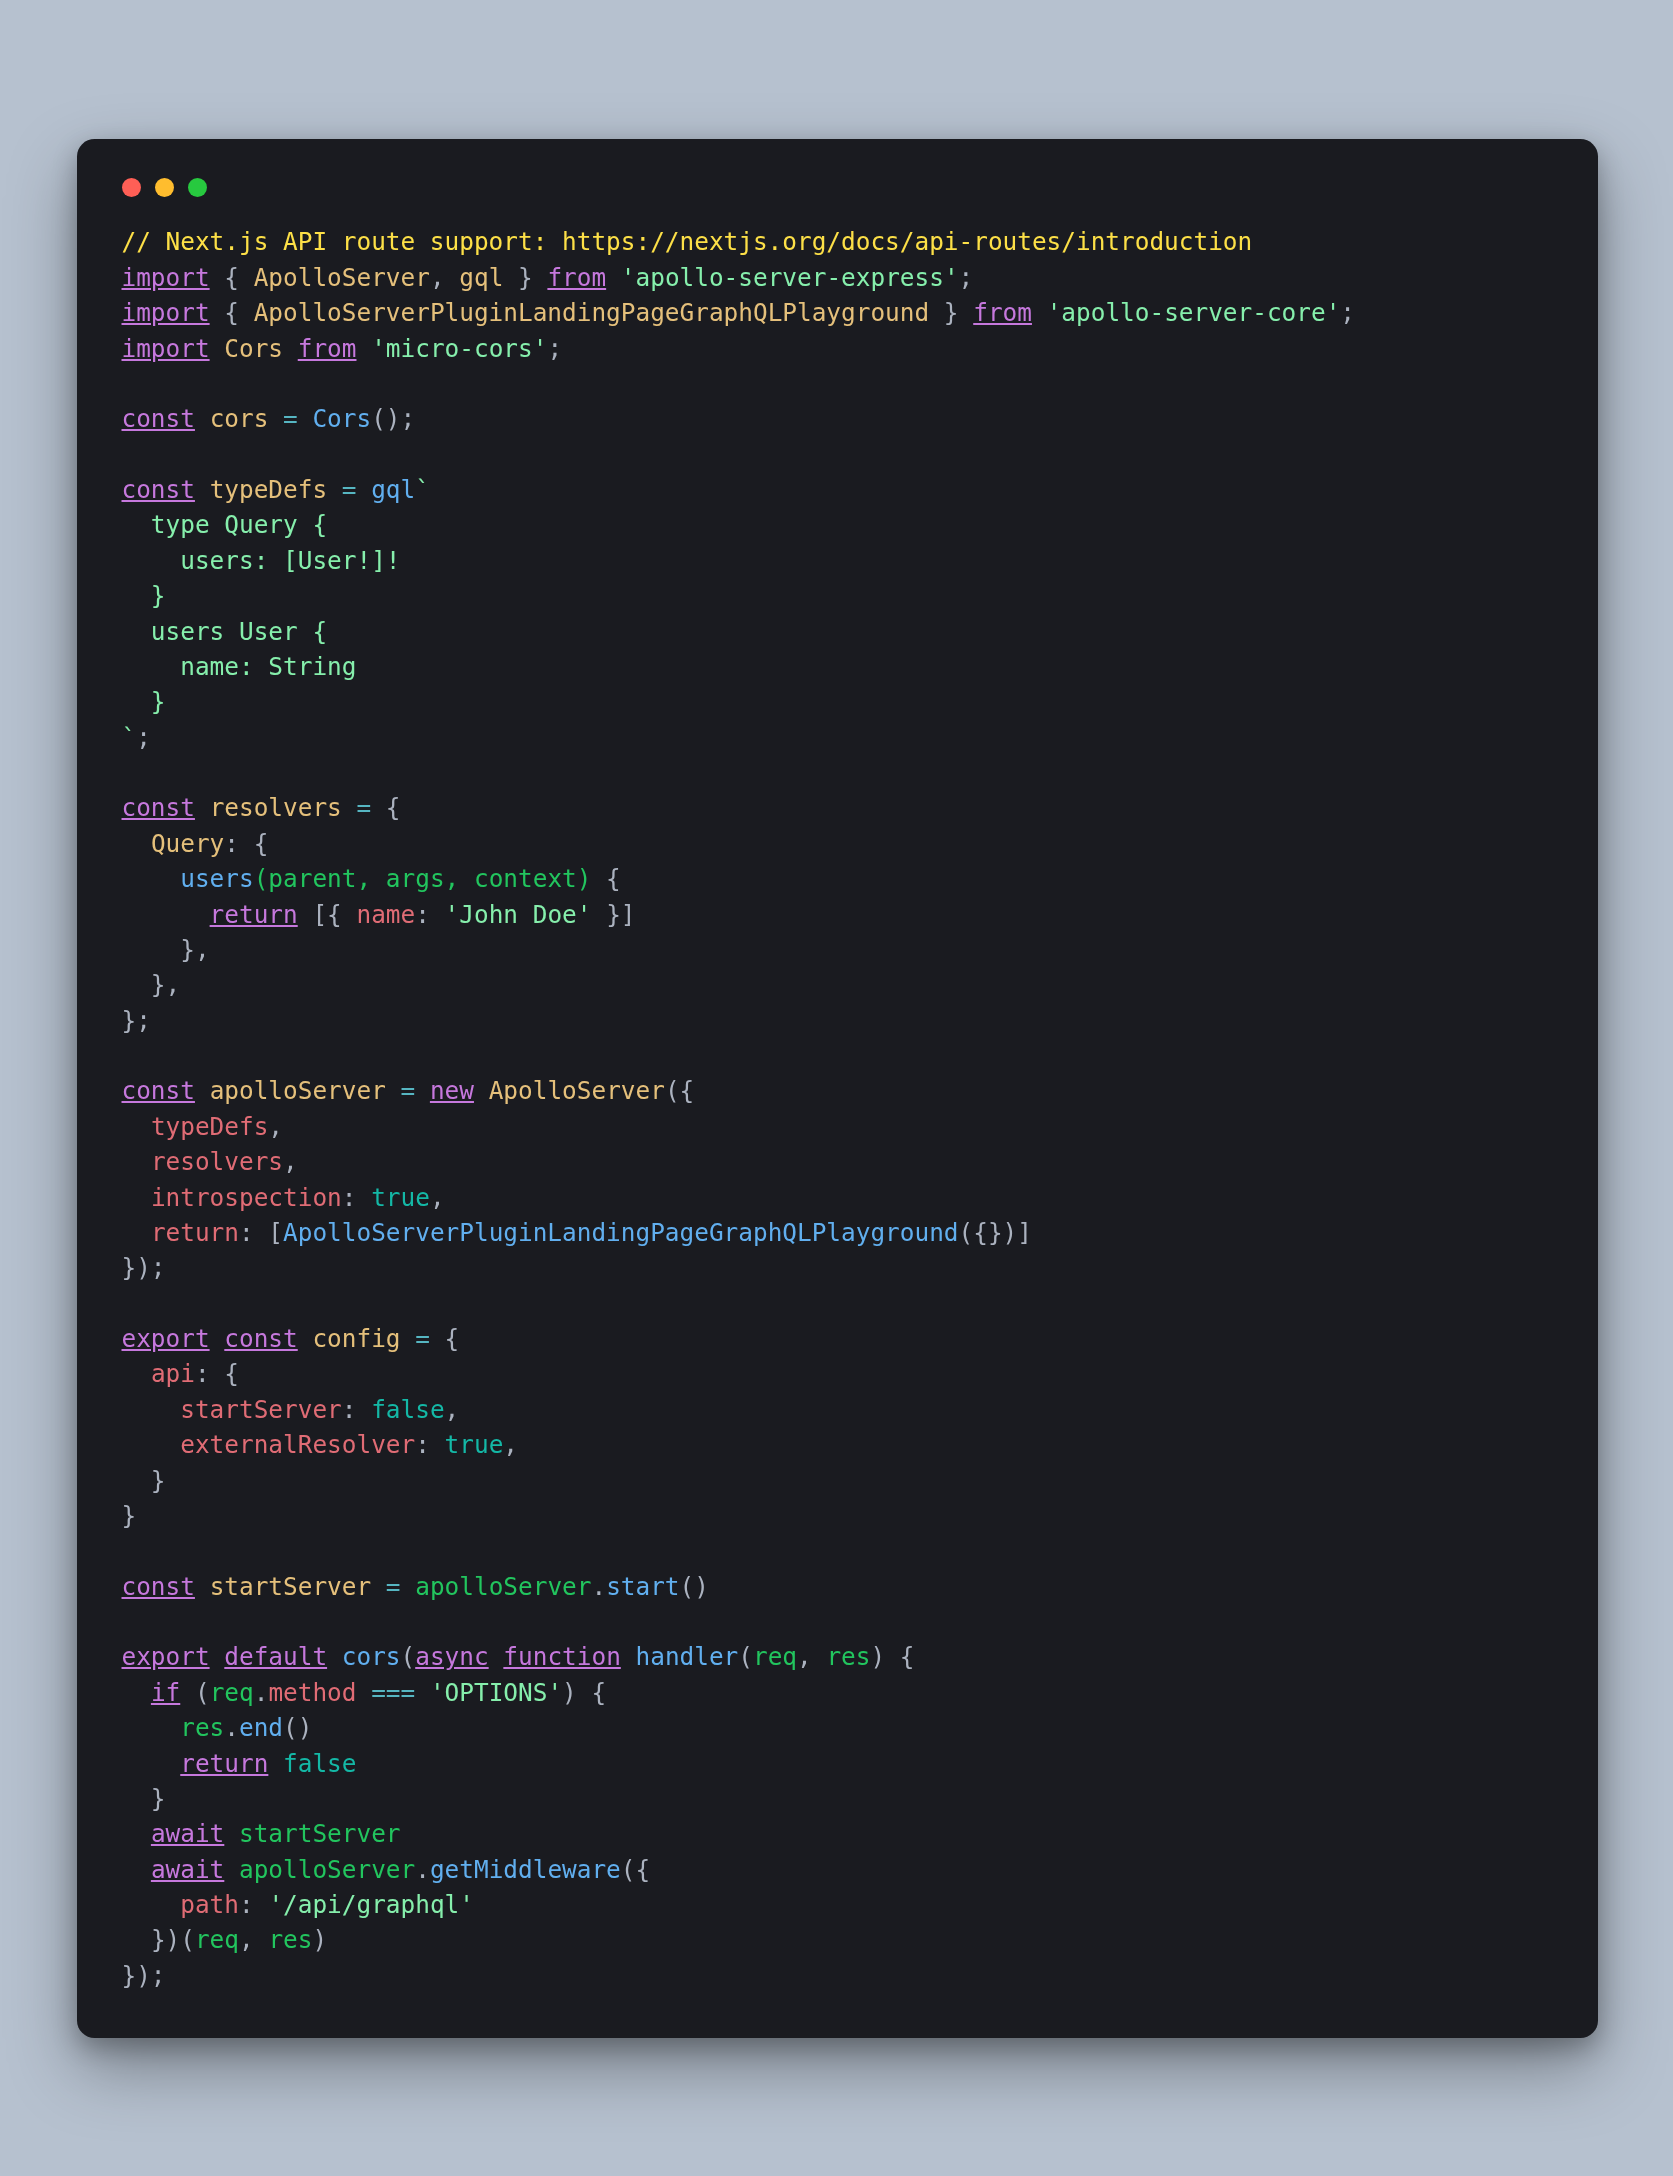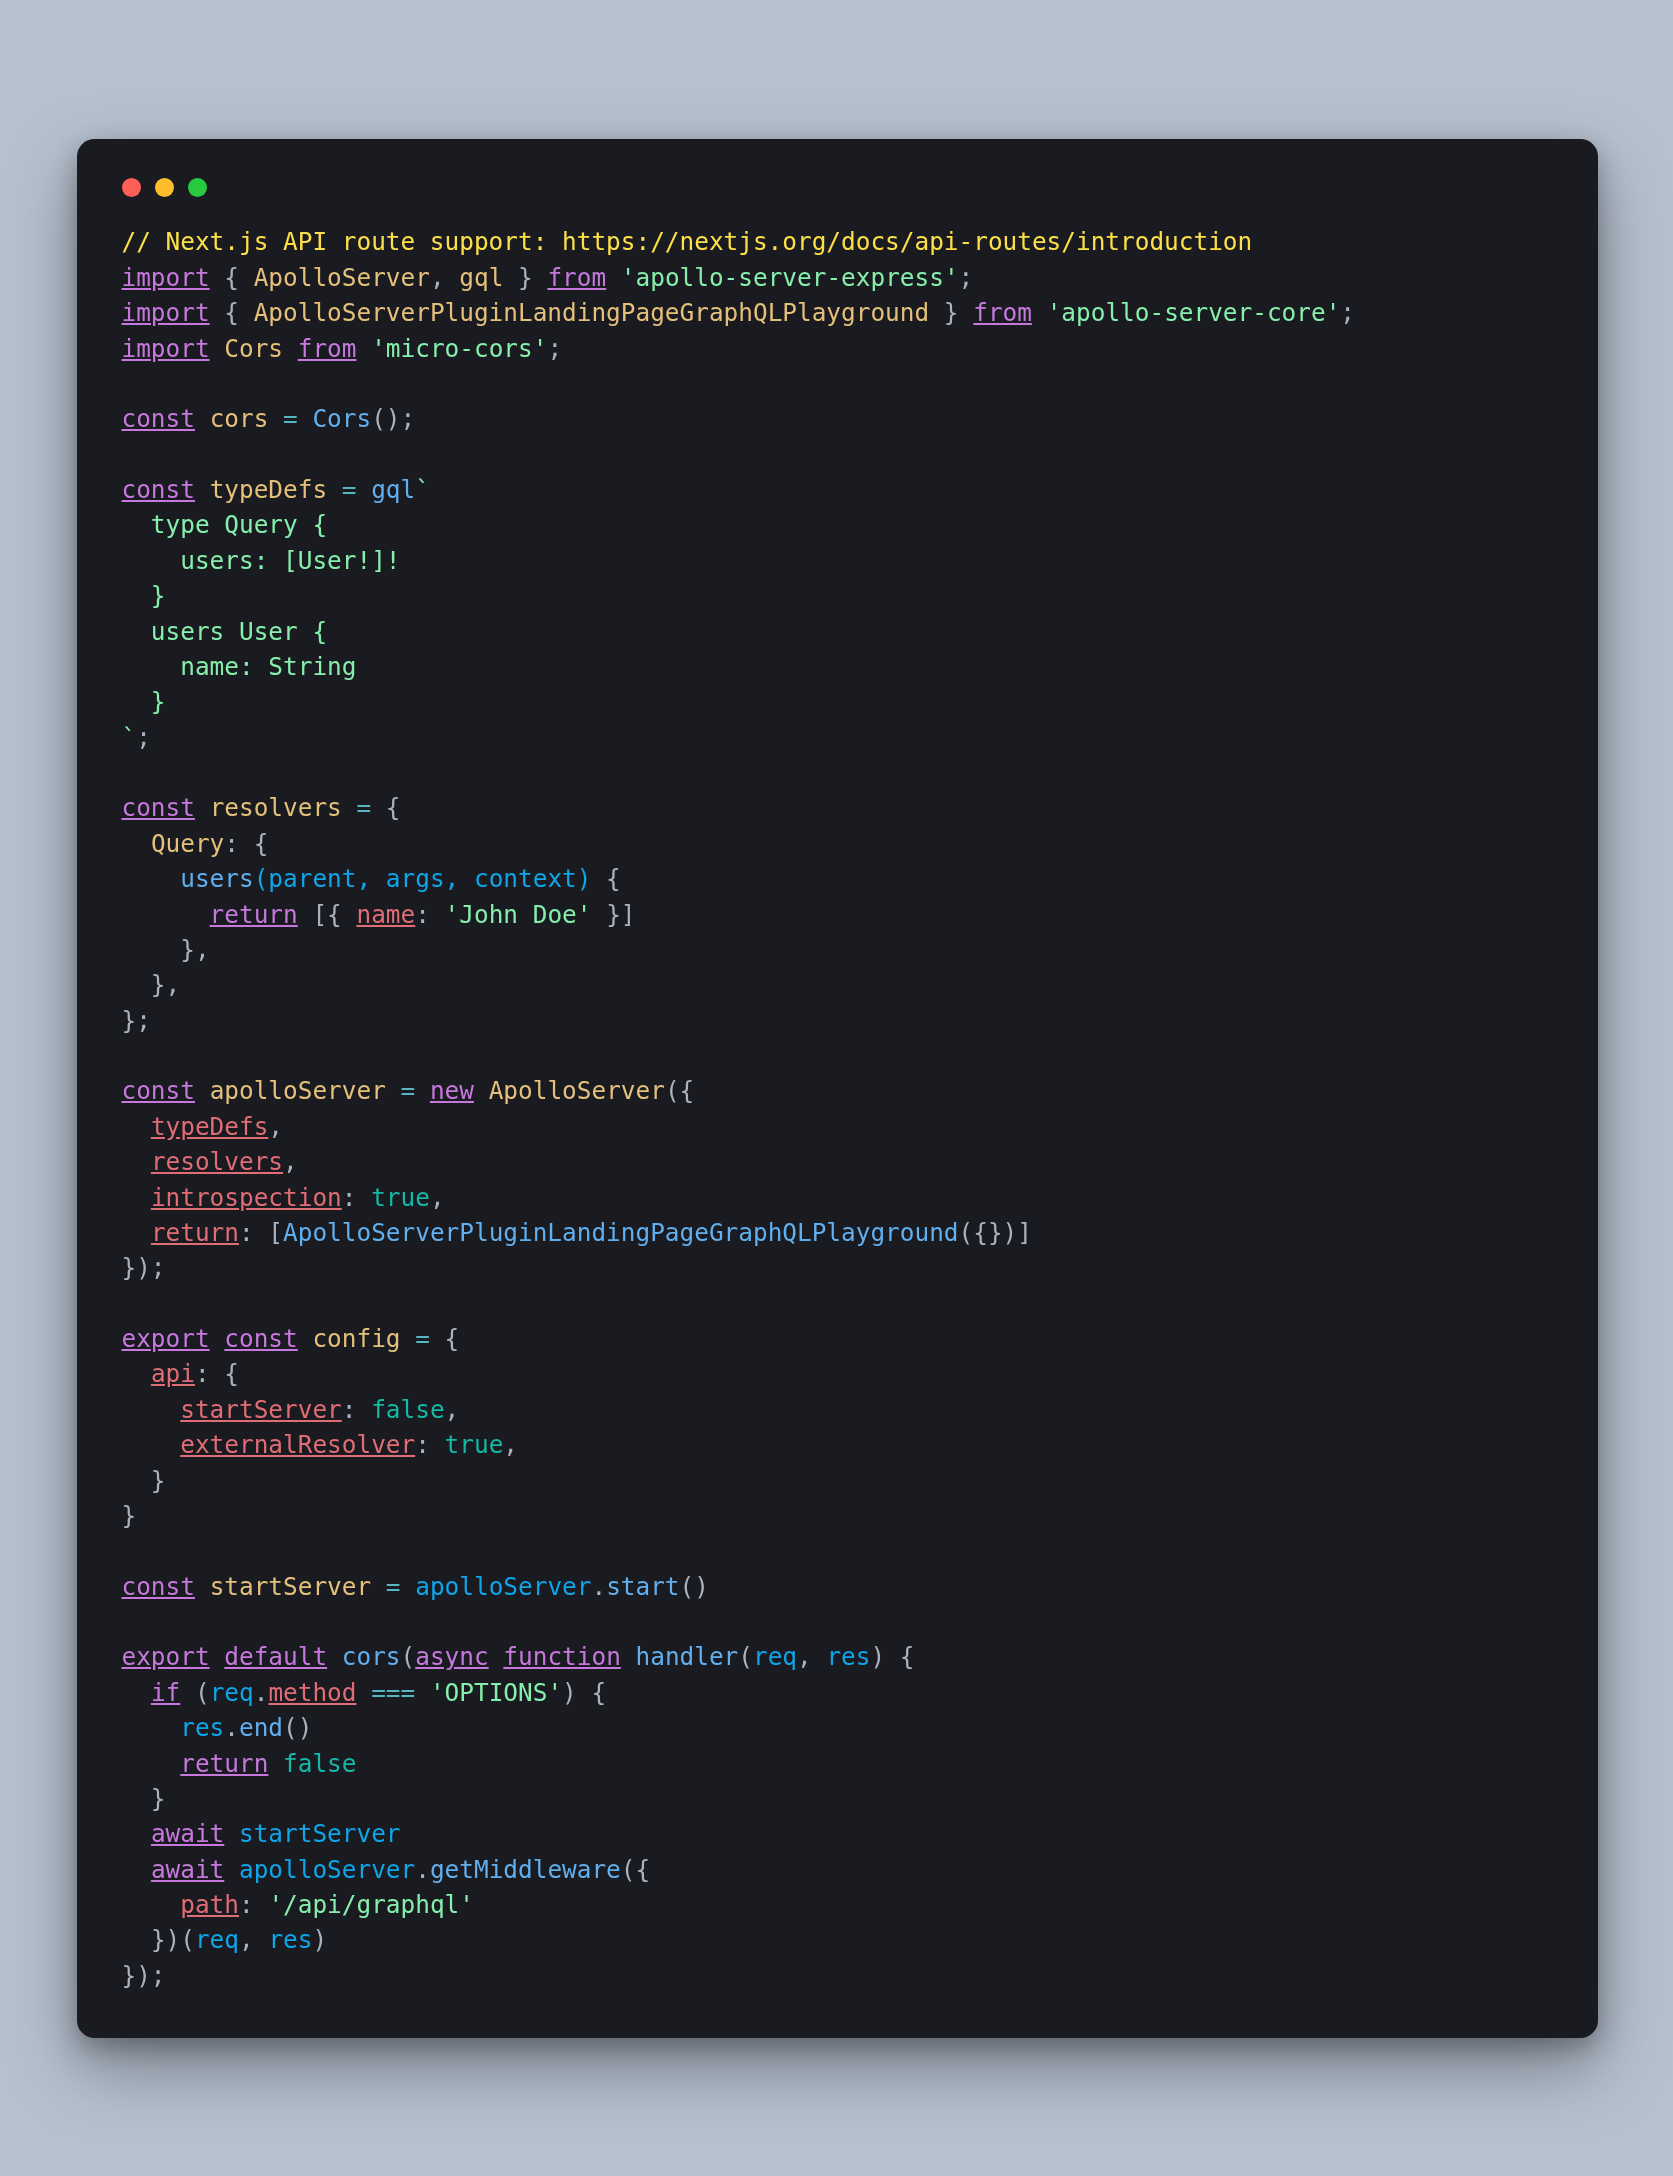--- a/index.html
+++ b/index.html
@@ -42,24 +42,24 @@
     line-height: 1.45;
     white-space: pre;
     color: #c8ccd4;
   }
   .tok-comment { color: #fde047; }
   .tok-kw      { color: #c678dd; text-decoration: underline; }   
   .tok-var     { color: #e5c07b; }   
   .tok-fn      { color: #61afef; }   
   .tok-str     { color: #86efac; }   
   .tok-num     { color: #14b8a6; }   
-  .tok-prop    { color: #e06c75; text-decoration: underline; }   
+  .tok-prop    { color: #e06c75; }   
   .tok-punc    { color: #abb2bf; }   
   .tok-op      { color: #56b6c2; }   
-  .tok-ident   { color: #0ea5e9; text-align: right; }   
+  .tok-ident   { color: #22c55e; text-align: right; }   
 </style>
 </head>
 <body>
 
 <div class="window">
   <div class="traffic-lights">
     <div class="dot red"></div>
     <div class="dot yellow"></div>
     <div class="dot green"></div>
   </div>

